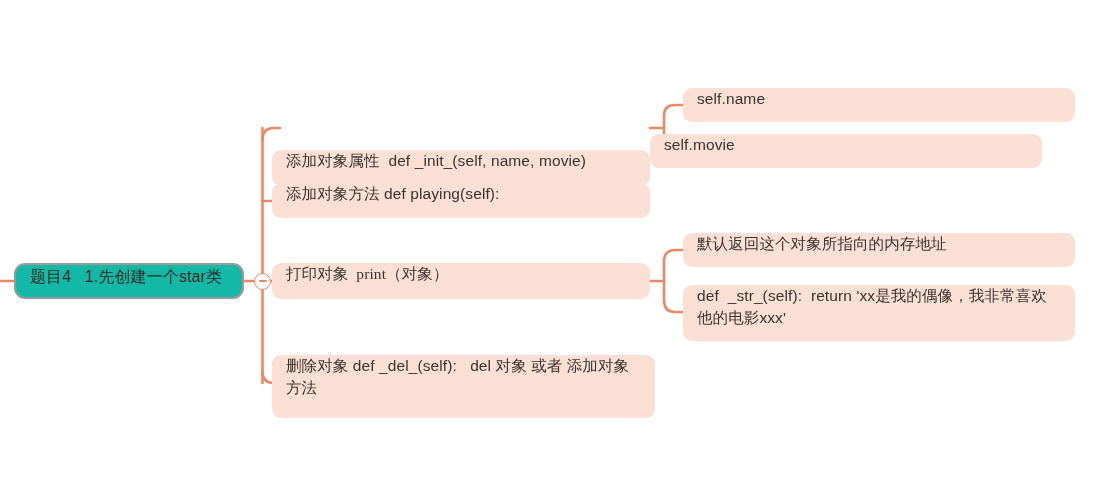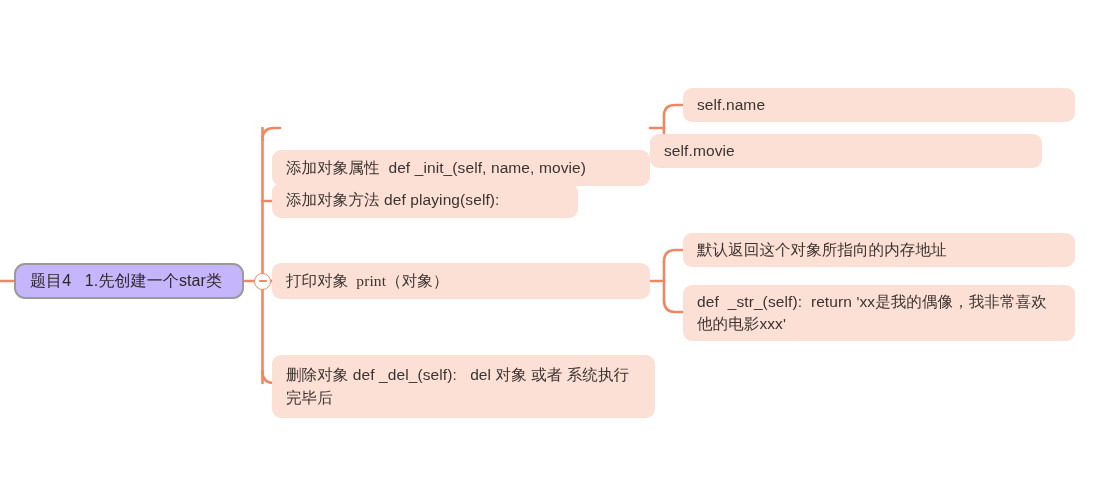--- a/index.html
+++ b/index.html
@@ -27,30 +27,30 @@
     pointer-events: none;
   }
 
   
   .node {
     position: absolute;
     background: #fce0d5;
     border-radius: 9px;
     color: #3b3330;
     display: flex;
-    align-items: center;
+    align-items: flex-start;
     padding: 0 14px;
     font-size: 15.5px;
     line-height: 1.45;
     letter-spacing: 0.1px;
     white-space: pre-wrap;
   }
 
   .node.root {
-    background: #c4b5fd;
+    background: #14b8a6;
     border: 2px solid #9a9a9a;
     border-radius: 11px;
     color: #2e2724;
     font-size: 16px;
   }
 
   .node.multiline {
   }
 
   .node-text {
@@ -129,30 +129,30 @@
   </div>
 
   <div class="toggle" style="left:254px; top:272.5px;">
     <span class="minus"></span>
   </div>
 
   <div class="node" style="left:272px; top:110px; width:378px; height:36px;margin-top:40px;">
     <span class="node-text">添加对象属性  def _init_(self, name, movie)</span>
   </div>
 
-  <div class="node" style="left:272px; top:183px; width:306px; height:35px;">
+  <div class="node" style="left:272px; top:183px; width:378px; height:35px;">
     <span class="node-text">添加对象方法 def playing(self):</span>
   </div>
 
   <div class="node" style="left:272px; top:263px; width:378px; height:36px;font-family:Liberation Serif, serif;">
     <span class="node-text">打印对象  print（对象）</span>
   </div>
 
   <div class="node multiline" style="left:272px; top:355px; width:383px; height:63px;">
-    <span class="node-text">删除对象 def _del_(self):   del 对象 或者 系统执行完毕后</span>
+    <span class="node-text">删除对象 def _del_(self):   del 对象 或者 添加对象方法</span>
   </div>
 
   <div class="node" style="left:683px; top:88px; width:392px; height:34px;">
     <span class="node-text">self.name</span>
   </div>
 
   <div class="node" style="left:650px; top:134px; width:392px; height:34px;">
     <span class="node-text">self.movie</span>
   </div>
 

